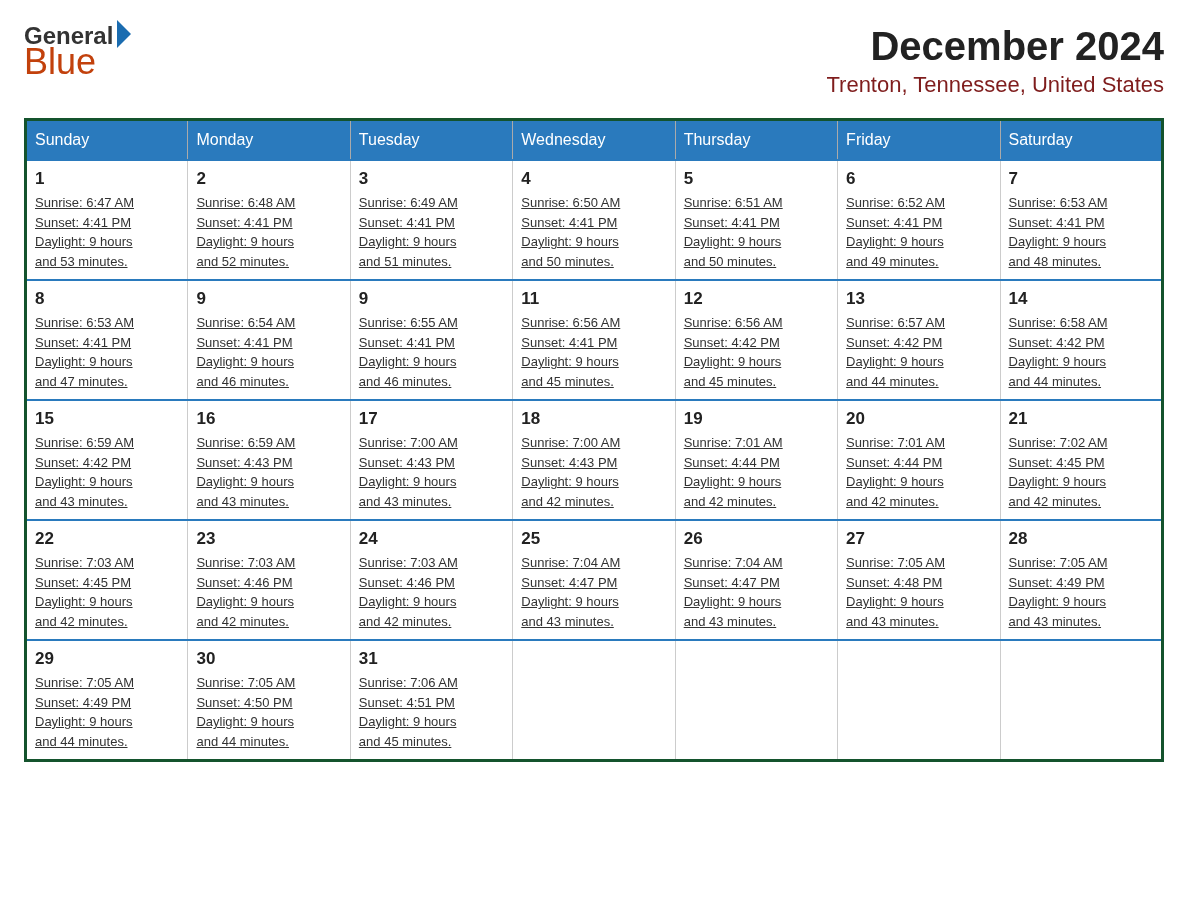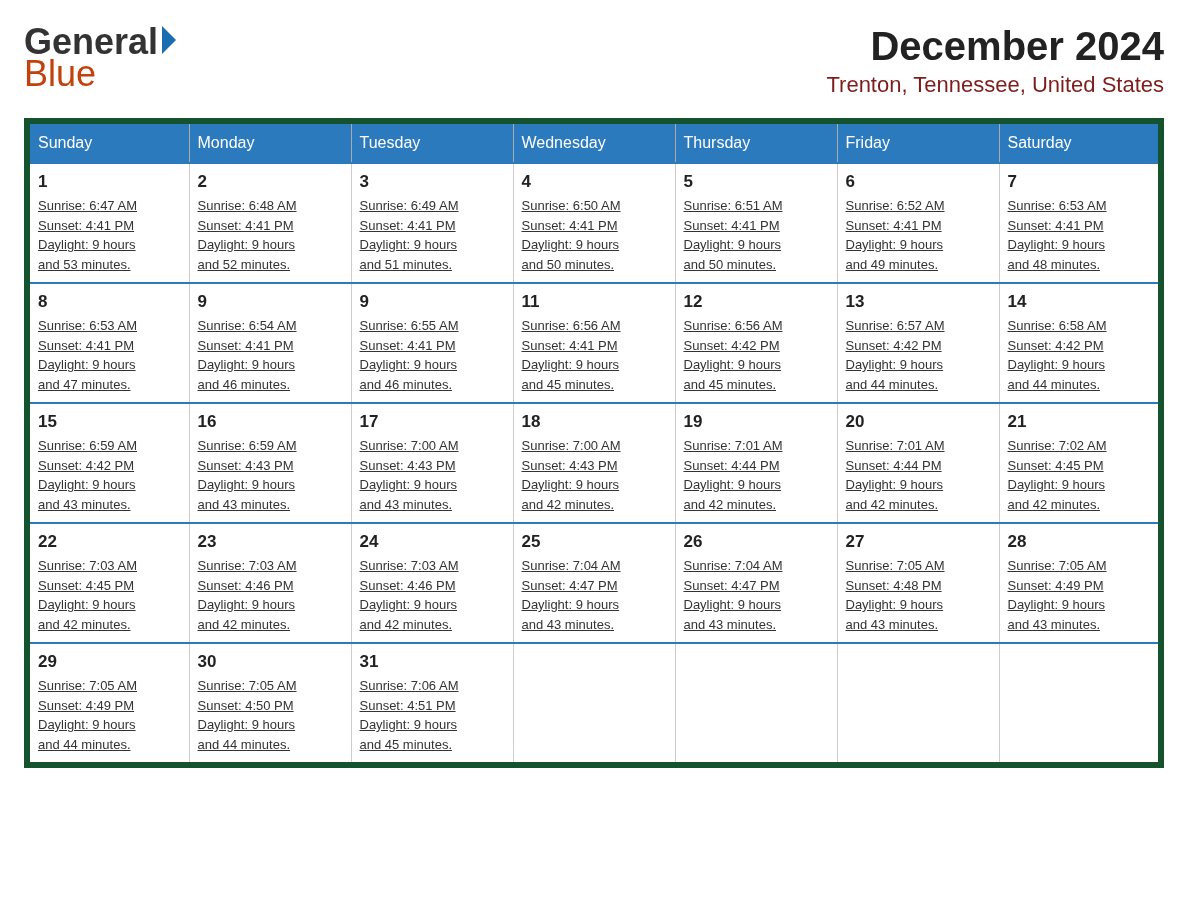--- a/index.html
+++ b/index.html
@@ -15,25 +15,25 @@
       justify-content: space-between;
       align-items: flex-start;
       margin-bottom: 20px;
     }
     .logo {
       display: flex;
       flex-direction: column;
       line-height: 1;
     }
     .logo-general {
-      font-size: 36px;
+      font-size: 24px;
       font-weight: bold;
       color: #333;
       display: flex;
-      align-items: center;
+      align-items: flex-start;
     }
     .logo-general .arrow {
       display: inline-block;
       width: 0;
       height: 0;
       border-left: 14px solid #1a6cb0;
       border-top: 14px solid transparent;
       border-bottom: 14px solid transparent;
       margin-left: 4px;
       margin-top: -4px;
@@ -54,21 +54,21 @@
       line-height: 1.1;
     }
     .location-title {
       font-size: 22px;
       color: #7f1d1d;
       margin-top: 4px;
     }
     .calendar {
       width: 100%;
       border-collapse: collapse;
-      border: 6px solid #14532d;
+      border: 3px solid #14532d;
     }
     .calendar th {
       background-color: #2a7abd;
       color: #fff;
       padding: 10px 8px;
       font-size: 16px;
       font-weight: normal;
       text-align: left;
       border: 1px solid #aaa;
     }

